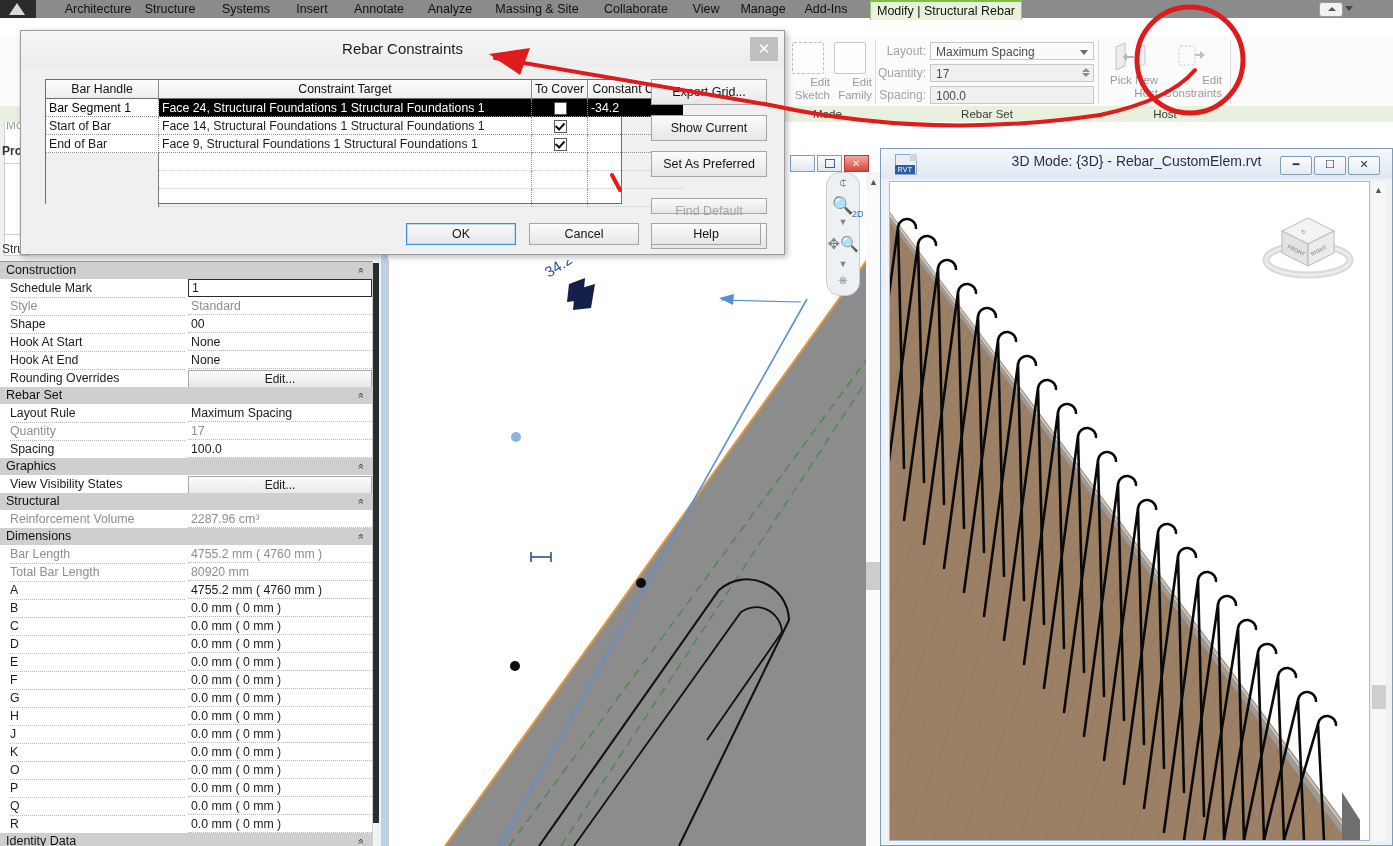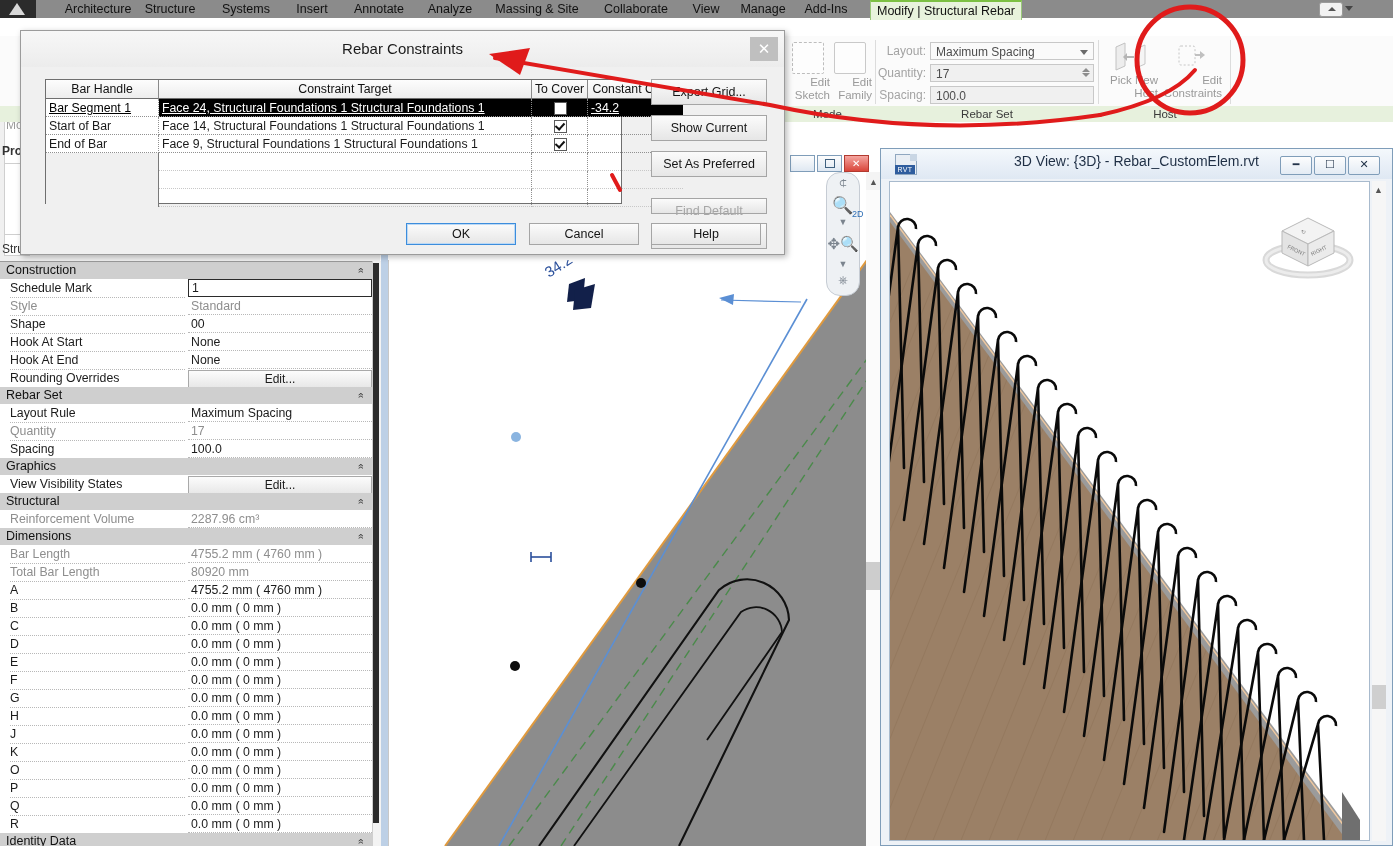--- a/index.html
+++ b/index.html
@@ -131,21 +131,21 @@
      font-size:15px;line-height:24px;text-align:center;}
   #grid{left:24px;top:48px;width:577px;height:125px;border:1px solid #6f6f6f;background:#fff;
      box-sizing:border-box;}
   .ghead{position:absolute;top:0;height:19px;line-height:19px;text-align:center;font-size:12.3px;
      background:linear-gradient(#fdfdfd,#ededed);border-right:1px solid #8a8a8a;
      border-bottom:1px solid #6f6f6f;color:#121212;box-sizing:border-box;}
   .grow{position:absolute;left:0;width:575px;height:18px;}
   .gc{position:absolute;top:0;height:18px;line-height:18px;font-size:12.3px;
      border-right:1px dotted #909090;border-bottom:1px dotted #909090;box-sizing:border-box;
      padding-left:3px;overflow:hidden;white-space:nowrap;}
-  .grow.sel .gc{background:#000000;color:#ffffff;text-decoration:underline;}
+  .grow.sel .gc{background:#000000;color:#ffffff;}
   .grow.sel .gc.first{outline:1px dotted #ffffff;outline-offset:-2px;background:#fff;color:#000;}
   .chk{position:absolute;left:50%;top:3px;margin-left:-6px;width:11px;height:11px;
      border:1px solid #5a5a5a;background:#fff;}
   .chk.on:after{content:"";position:absolute;left:2px;top:0px;width:4px;height:7px;
      border:solid #111;border-width:0 2px 2px 0;transform:rotate(42deg);}
   .dbtn{position:absolute;height:24px;line-height:22px;text-align:center;font-size:12.5px;
      border:1px solid #a5a5a5;background:linear-gradient(#fbfbfb,#e6e6e6);color:#151515;
      box-sizing:border-box;}
   .dbtn.disabled{color:#a6a6a6;}
   .dbtn.default{border:1px solid #3c8ddc;box-shadow:0 0 0 1px #bcd9f5 inset;}
@@ -211,21 +211,21 @@
 <div class="abs" id="bg-scroll-track"></div>
 <div class="abs" id="bg-scroll-thumb"></div>
 
 <div class="abs" id="v3d-win">
   <div class="abs" id="v3d-title">
     <div class="abs" id="rvt-icon">
       <div class="sheet"></div>
         <div class="fold"></div>
       <div class="band">RVT</div>
     </div>
-    <div class="abs" id="v3d-titletext">3D View: {3D} - Rebar_CustomElem.rvt</div>
+    <div class="abs" id="v3d-titletext">3D Mode: {3D} - Rebar_CustomElem.rvt</div>
     <div class="v3dbtn" style="right:80px;">━</div>
     <div class="v3dbtn" style="right:46px;">☐</div>
     <div class="v3dbtn" style="right:12px;">✕</div>
   </div>
 
   <div class="abs" id="v3d-canvas">
     <svg width="479" height="658" viewBox="0 0 479 658">
       <defs>
         <pattern id="hatch" width="26" height="26" patternUnits="userSpaceOnUse" patternTransform="rotate(22)">
           <line x1="0" y1="0" x2="0" y2="26" stroke="#6e5436" stroke-width="0.7" opacity=".5"></line>

